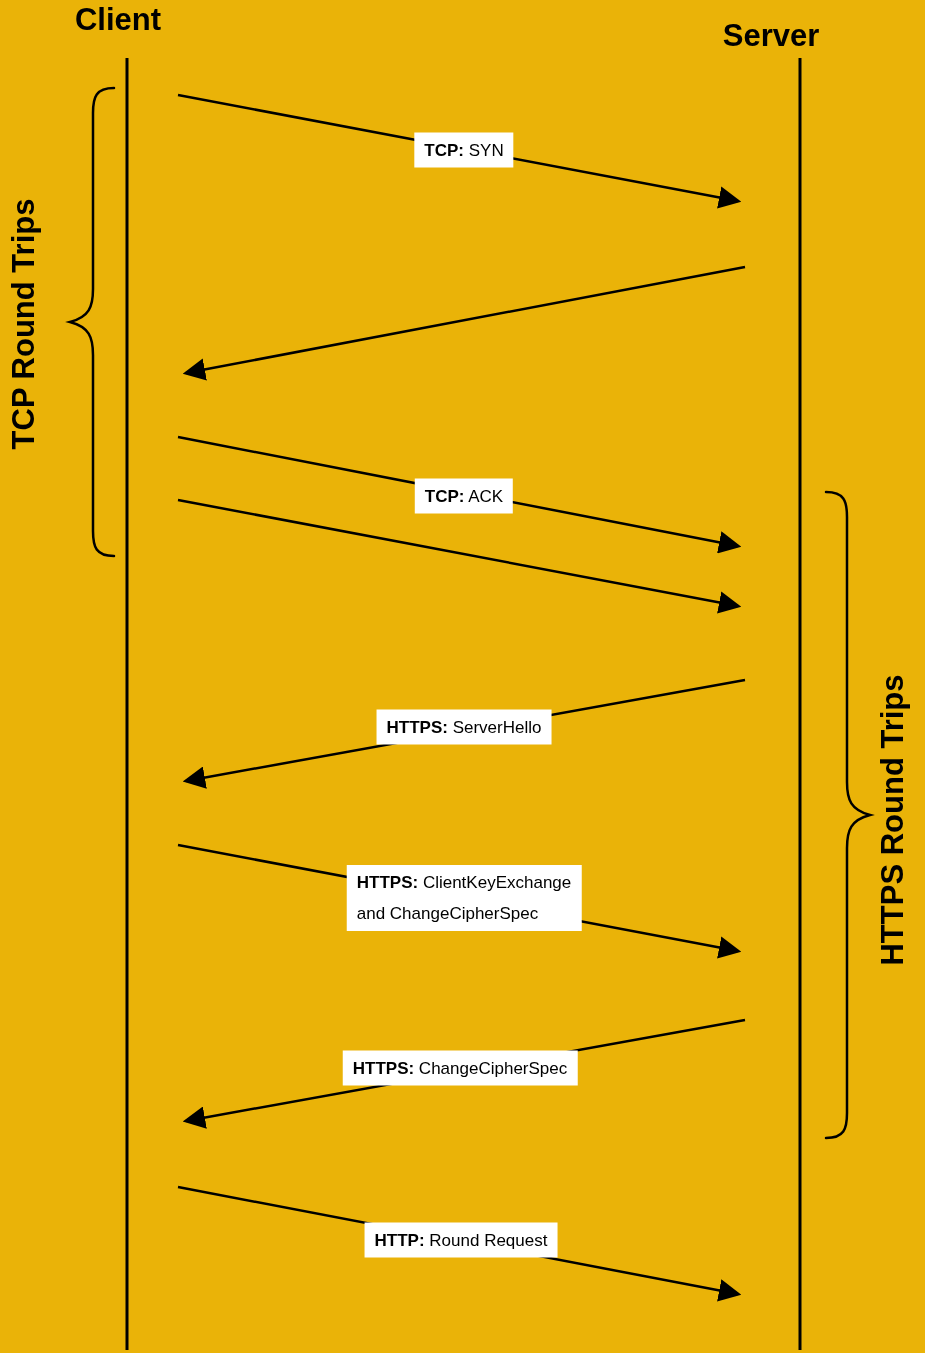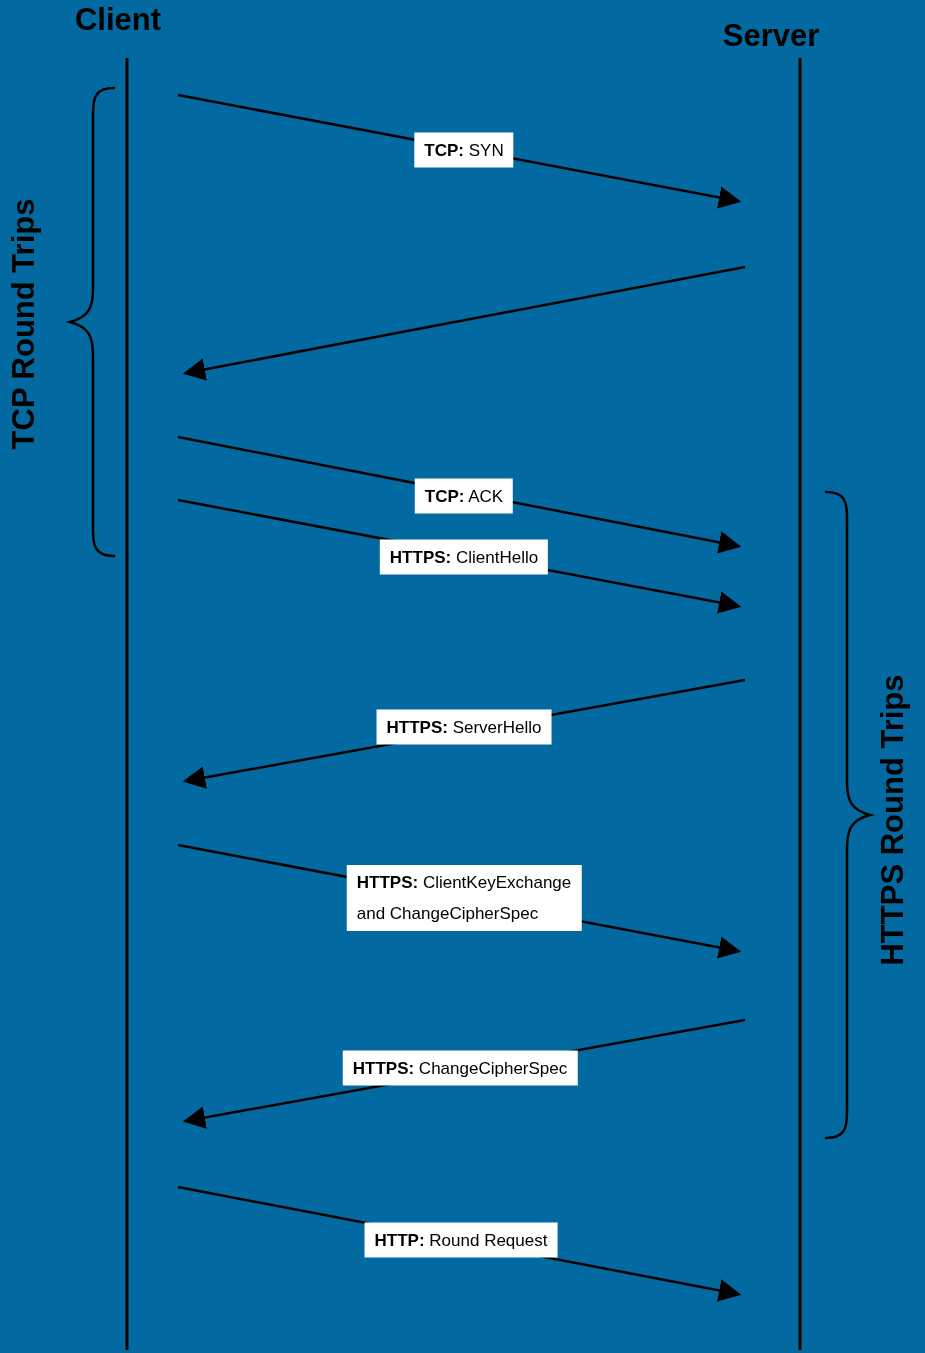--- a/index.html
+++ b/index.html
@@ -1,21 +1,21 @@
 <!DOCTYPE html>
 <html><head>
 <meta charset="utf-8">
 <style>
   * { box-sizing: border-box; }
   html, body { margin: 0; padding: 0; background: #ffffff; }
   .canvas {
     position: relative;
     width: 925px;
     height: 1353px;
-    background: #0369a1;
+    background: #eab308;
     font-family: "Liberation Sans", sans-serif;
     color: #000000;
     overflow: hidden;
   }
   .svg-layer { position: absolute; left: 0; top: 0; }
   .header {
     position: absolute;
     transform: translateX(-50%);
     font-weight: bold;
     font-size: 31px;
@@ -94,24 +94,20 @@
     <span class="b">TCP:</span>
     <span>SYN</span>
   </div>
 
 
   <div class="msg" style="left:464px; top:496px;">
     <span class="b">TCP:</span>
     <span>ACK</span>
   </div>
 
-  <div class="msg" style="left:464px; top:557px;">
-    <span class="b">HTTPS:</span>
-    <span>ClientHello</span>
-  </div>
 
   <div class="msg" style="left:464px; top:727px;">
     <span class="b">HTTPS:</span>
     <span>ServerHello</span>
   </div>
 
   <div class="msg" style="left:464px; top:898px;">
     <div>
       <span class="b">HTTPS:</span>
       <span>ClientKeyExchange</span>

